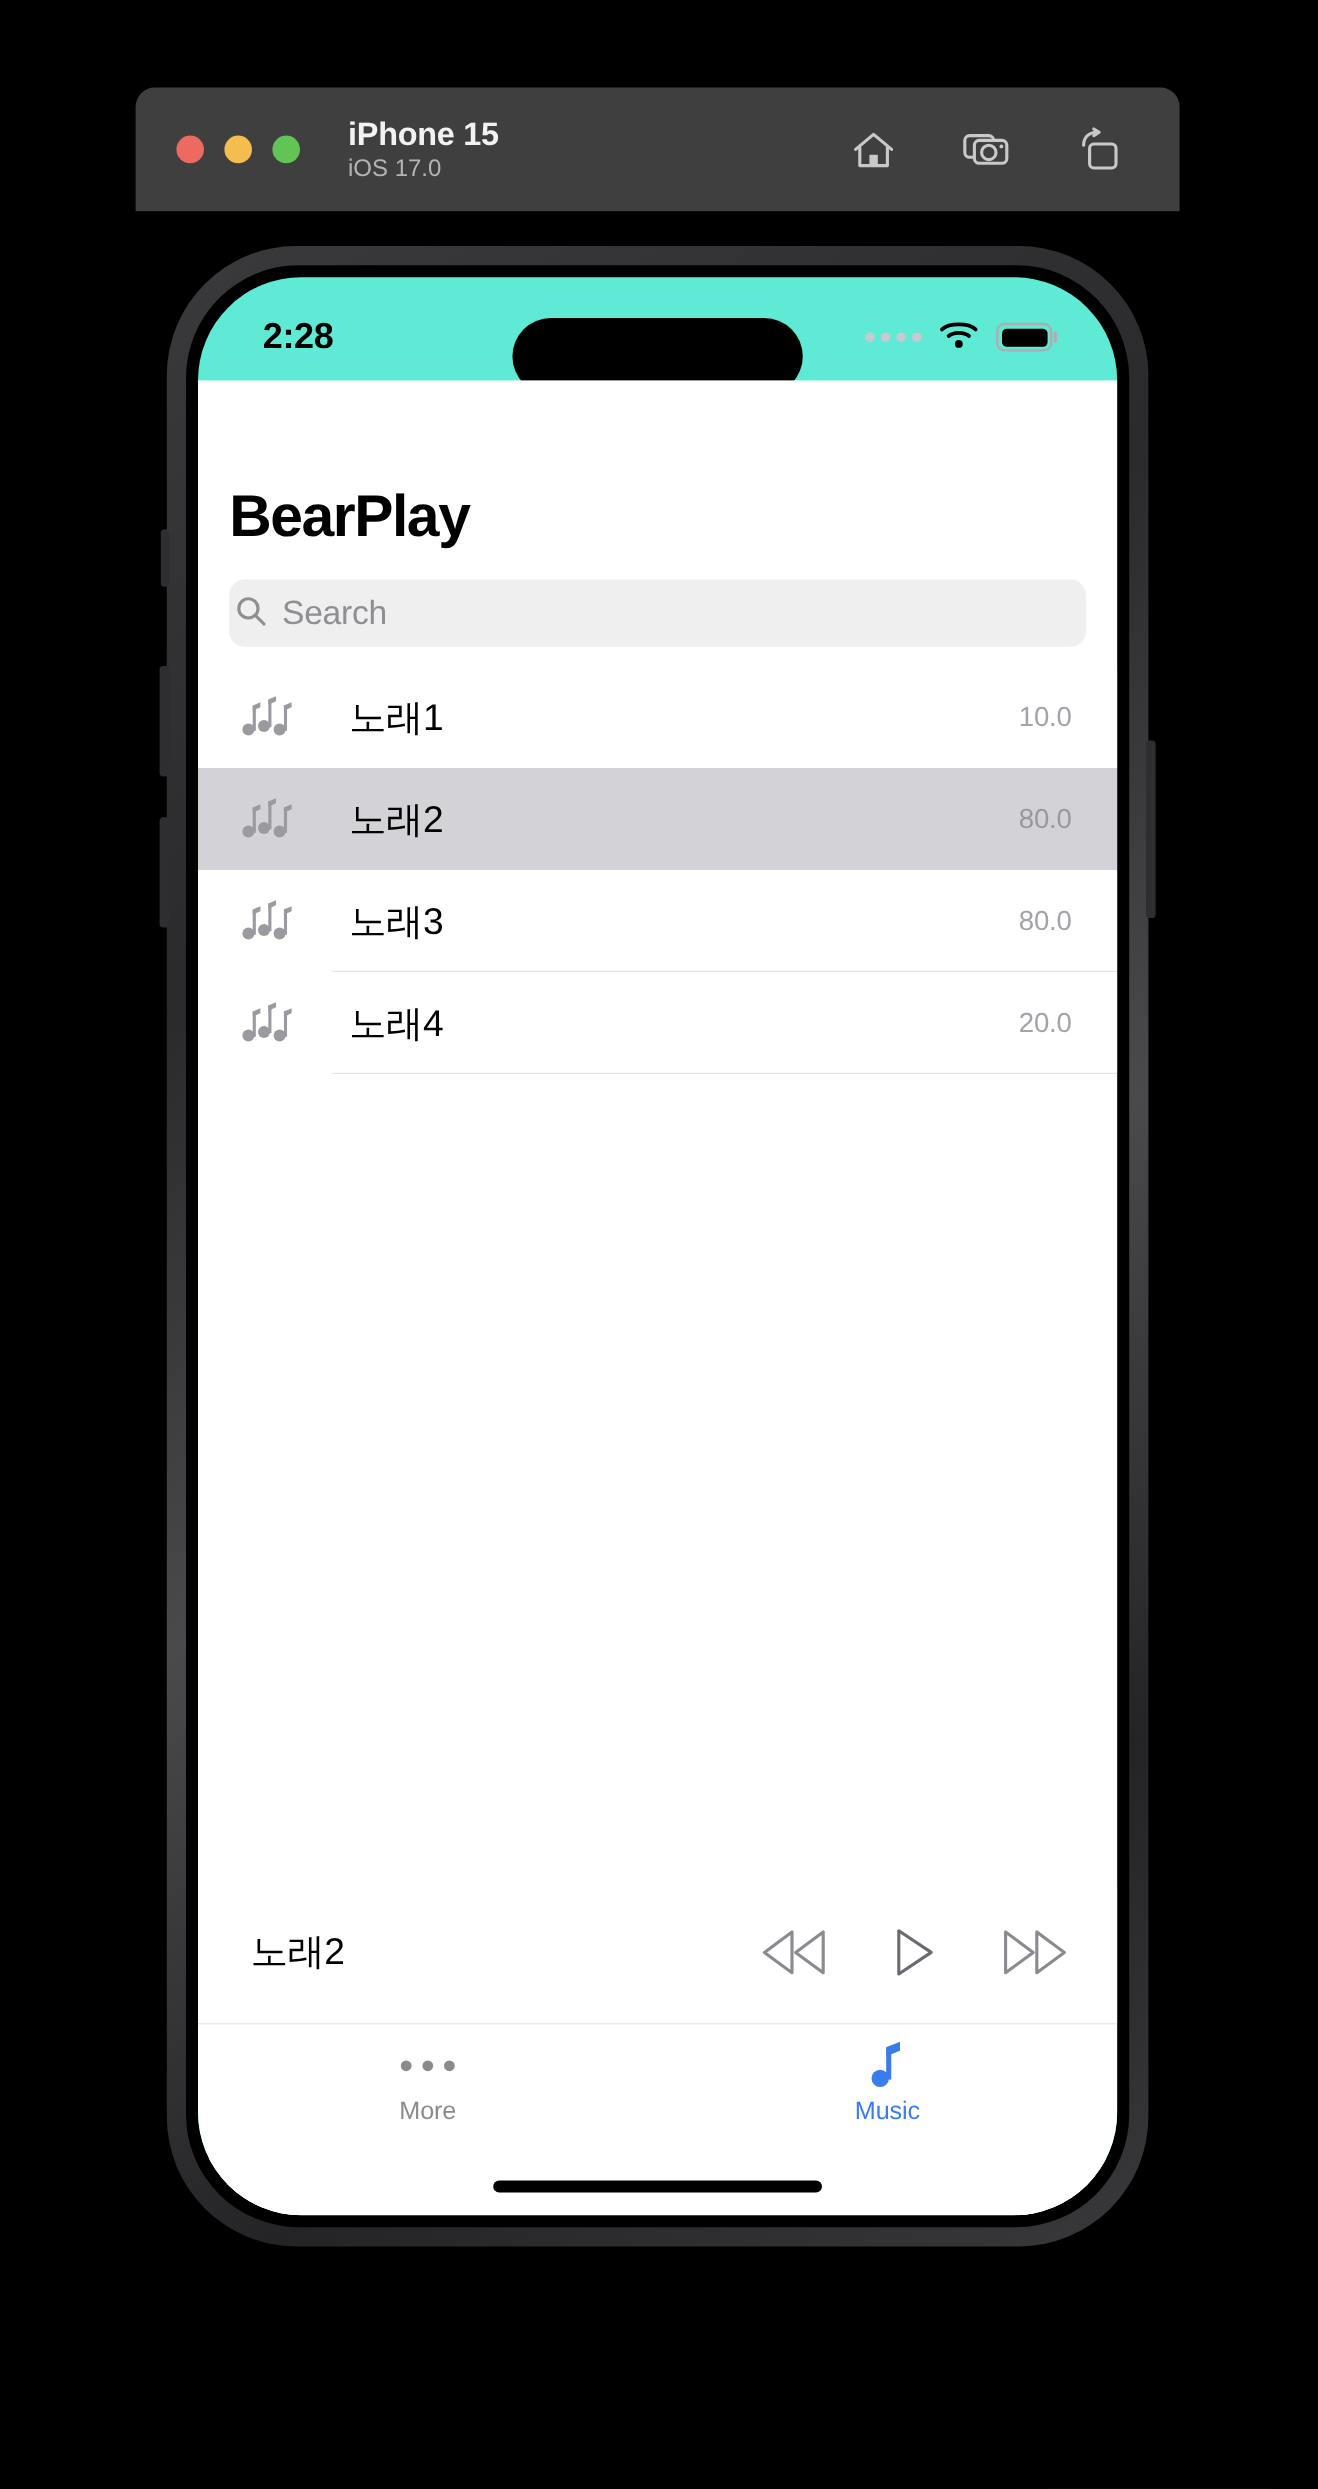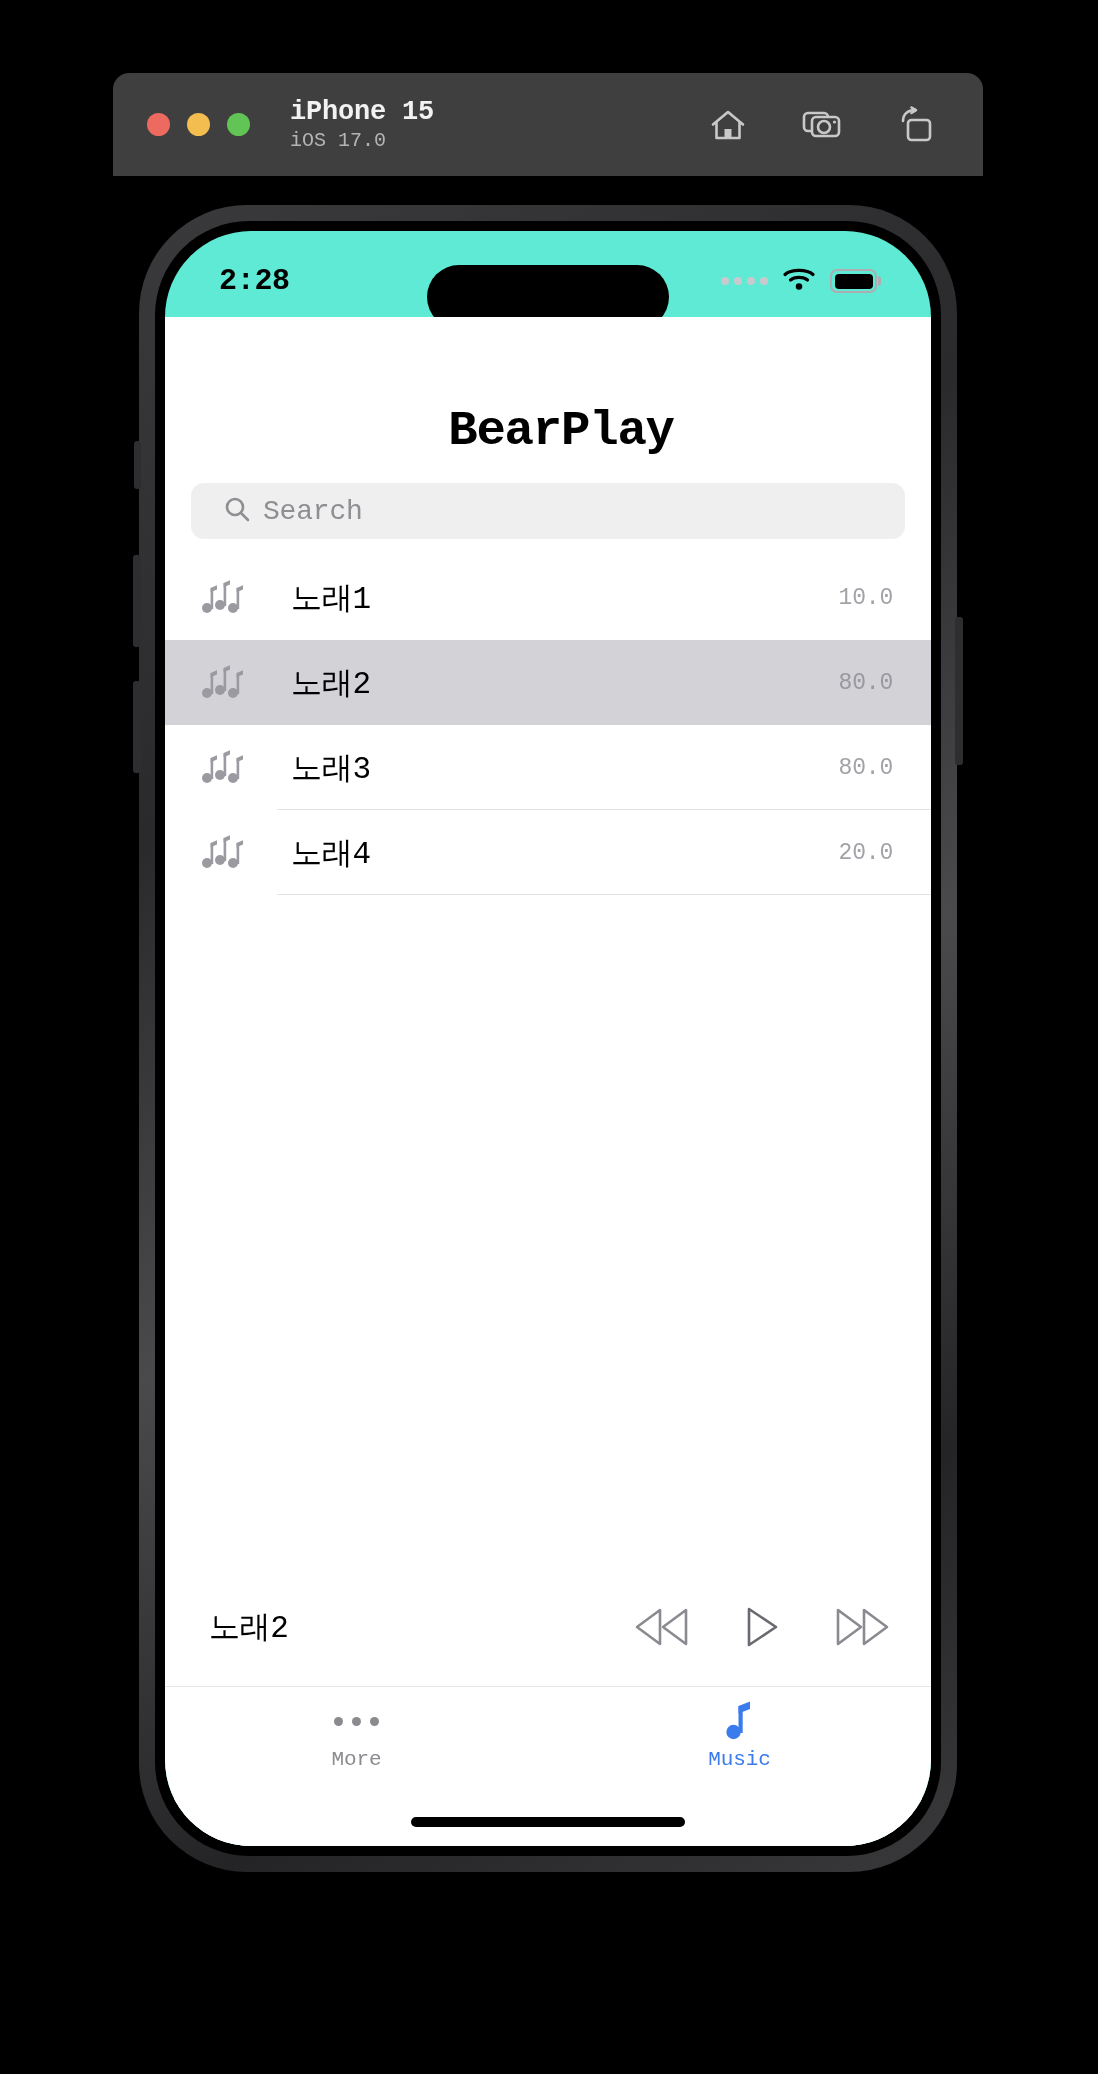--- a/index.html
+++ b/index.html
@@ -10,21 +10,20 @@
     background: #000000;
     font-family: "Liberation Sans", sans-serif;
     overflow: hidden;
   }
 
   #stage {
     position: relative;
     width: 874px;
     height: 2074px;
     background: #000000;
-    font-family: Liberation Mono, monospace;
   }
 
   
   .sim-toolbar {
     position: absolute;
     left: 113px;
     top: 73px;
     width: 870px;
     height: 103px;
     background: #3f3f3f;
@@ -178,39 +177,38 @@
     border-radius: 4px;
   }
 
   
   .app {
     position: relative;
     height: calc(100% - 86px);
     display: flex;
     flex-direction: column;
     background: #ffffff;
-    text-align: center;
   }
 
   .app-title {
     font-size: 49px;
     font-weight: bold;
     color: #000000;
     letter-spacing: -1.2px;
     padding: 86px 0 0 26px;
   }
 
   .search-wrap { padding: 24px 26px 0 26px; }
   .search-box {
     height: 56px;
     background: #efeff0;
     border-radius: 13px;
     display: flex;
     align-items: center;
-    padding: 0 32px;
+    padding: 0 4px;
     gap: 12px;
   }
   .search-icon { flex: 0 0 auto; display: block; }
   .search-placeholder {
     font-size: 28px;
     color: #8e8e93;
     letter-spacing: -0.2px;
   }
 
   

